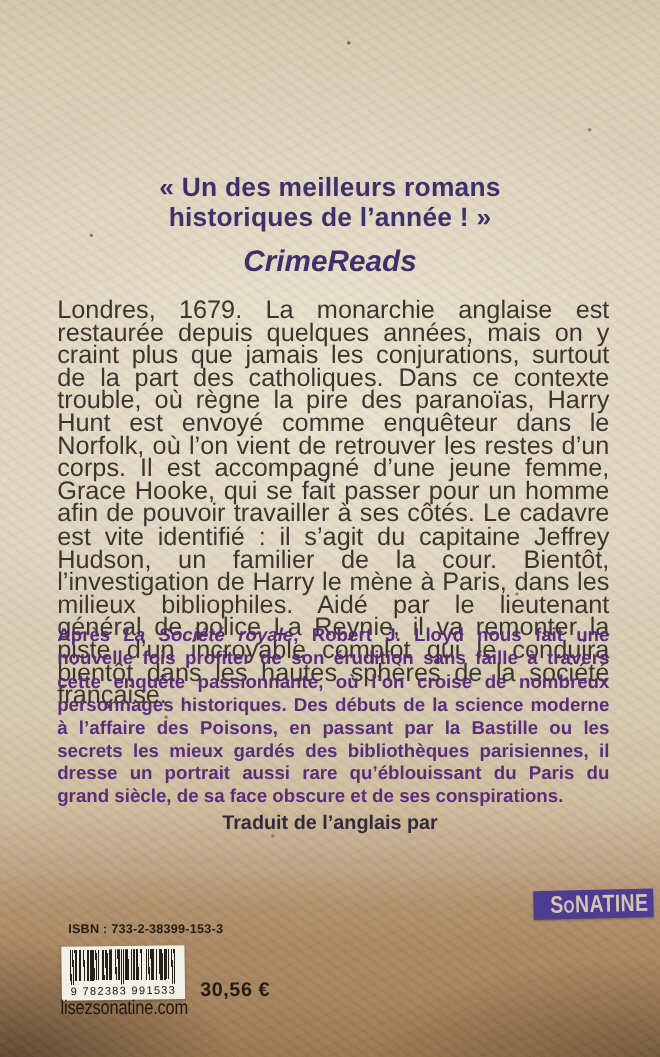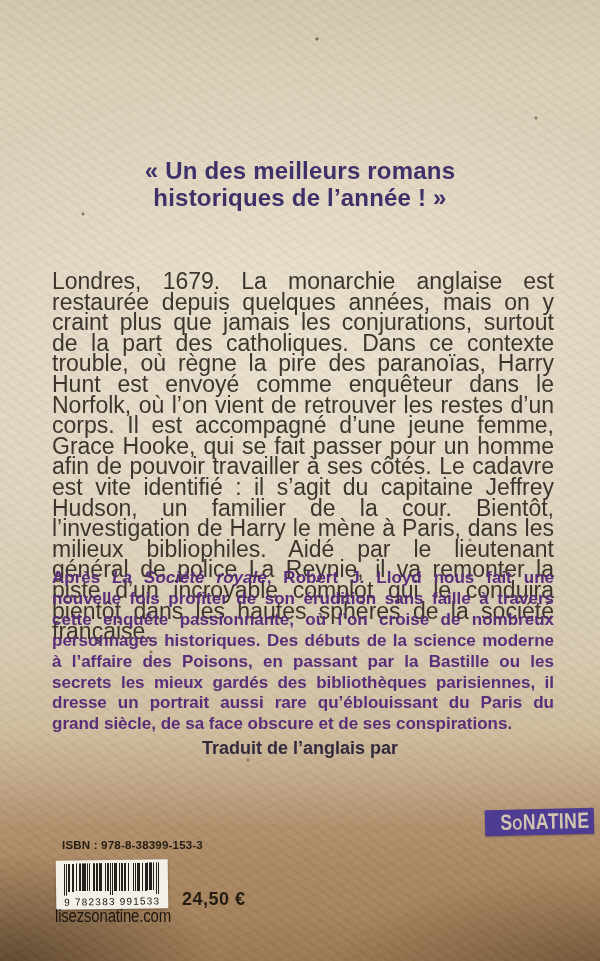--- a/index.html
+++ b/index.html
@@ -93,38 +93,39 @@
 </style>
 </head>
 <body>
 
 <div class="cover">
   <div class="texture"></div>
   <div class="speckles"></div>
 
   <div class="quote">« Un des meilleurs romans
 historiques de l’année ! »</div>
+  <div class="quote-source">CrimeReads</div>
 
   <div class="synopsis">Londres, 1679. La monarchie anglaise est restaurée depuis quelques années, mais on y craint plus que jamais les conjurations, surtout de la part des catholiques. Dans ce contexte trouble, où règne la pire des paranoïas, Harry Hunt est envoyé comme enquêteur dans le Norfolk, où l’on vient de retrouver les restes d’un corps. Il est accompagné d’une jeune femme, Grace Hooke, qui se fait passer pour un homme afin de pouvoir travailler à ses côtés. Le cadavre est vite identifié : il s’agit du capitaine Jeffrey Hudson, un familier de la cour. Bientôt, l’investigation de Harry le mène à Paris, dans les milieux bibliophiles. Aidé par le lieutenant général de police La Reynie, il va remonter la piste d’un incroyable complot qui le conduira bientôt dans les hautes sphères de la société française.</div>
 
   <div class="review"><span>Après </span><span class="book-title">La Société royale</span><span>, Robert J. Lloyd nous fait une nouvelle fois profiter de son érudition sans faille à travers cette enquête passionnante, où l’on croise de nombreux personnages historiques. Des débuts de la science moderne à l’affaire des Poisons, en passant par la Bastille ou les secrets les mieux gardés des bibliothèques parisiennes, il dresse un portrait aussi rare qu’éblouissant du Paris du grand siècle, de sa face obscure et de ses conspirations.</span></div>
 
   <div class="translator">
     <div>Traduit de l’anglais par</div>
   </div>
 
   <div class="logo-box">
     <div class="logo-text">
         <span>S</span>
         <span class="o-small">O</span>
         <span>NATINE</span>
       </div>
   </div>
 
-  <div class="isbn">ISBN : 978-8-38399-153-3</div>
+  <div class="isbn">ISBN : 733-2-38399-153-3</div>
 
   <div class="barcode-label">
     <div class="bars" id="barcode-bars">
         <svg width="104" height="32" shape-rendering="crispEdges">
           <rect x="4" y="0" width="1" height="32" fill="#23201b"></rect>
           <rect x="6" y="0" width="1" height="32" fill="#23201b"></rect>
           <rect x="8" y="0" width="1" height="28" fill="#23201b"></rect>
           <rect x="9" y="0" width="1" height="28" fill="#23201b"></rect>
           <rect x="12" y="0" width="1" height="28" fill="#23201b"></rect>
           <rect x="13" y="0" width="1" height="28" fill="#23201b"></rect>
@@ -171,15 +172,15 @@
           <rect x="90" y="0" width="1" height="28" fill="#23201b"></rect>
           <rect x="91" y="0" width="1" height="28" fill="#23201b"></rect>
           <rect x="93" y="0" width="1" height="28" fill="#23201b"></rect>
           <rect x="96" y="0" width="1" height="32" fill="#23201b"></rect>
           <rect x="98" y="0" width="1" height="32" fill="#23201b"></rect>
         </svg>
       </div>
     <div class="digits">9 782383 991533</div>
   </div>
 
-  <div class="price">24,50 €</div>
+  <div class="price">30,56 €</div>
   <div class="website">lisezsonatine.com</div>
 </div>
 
 </body></html>

